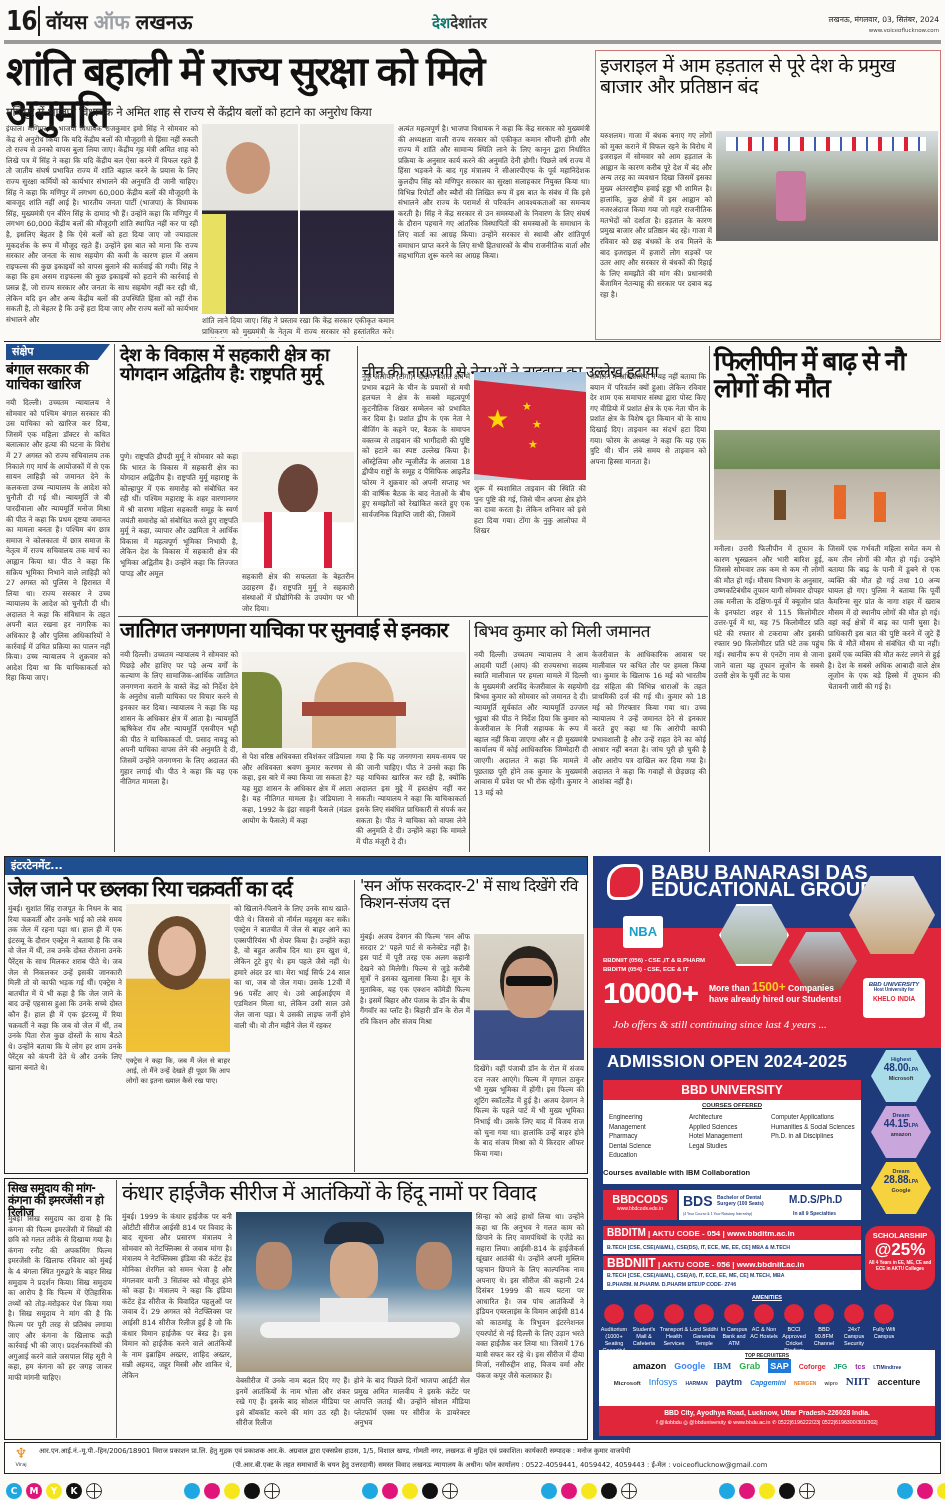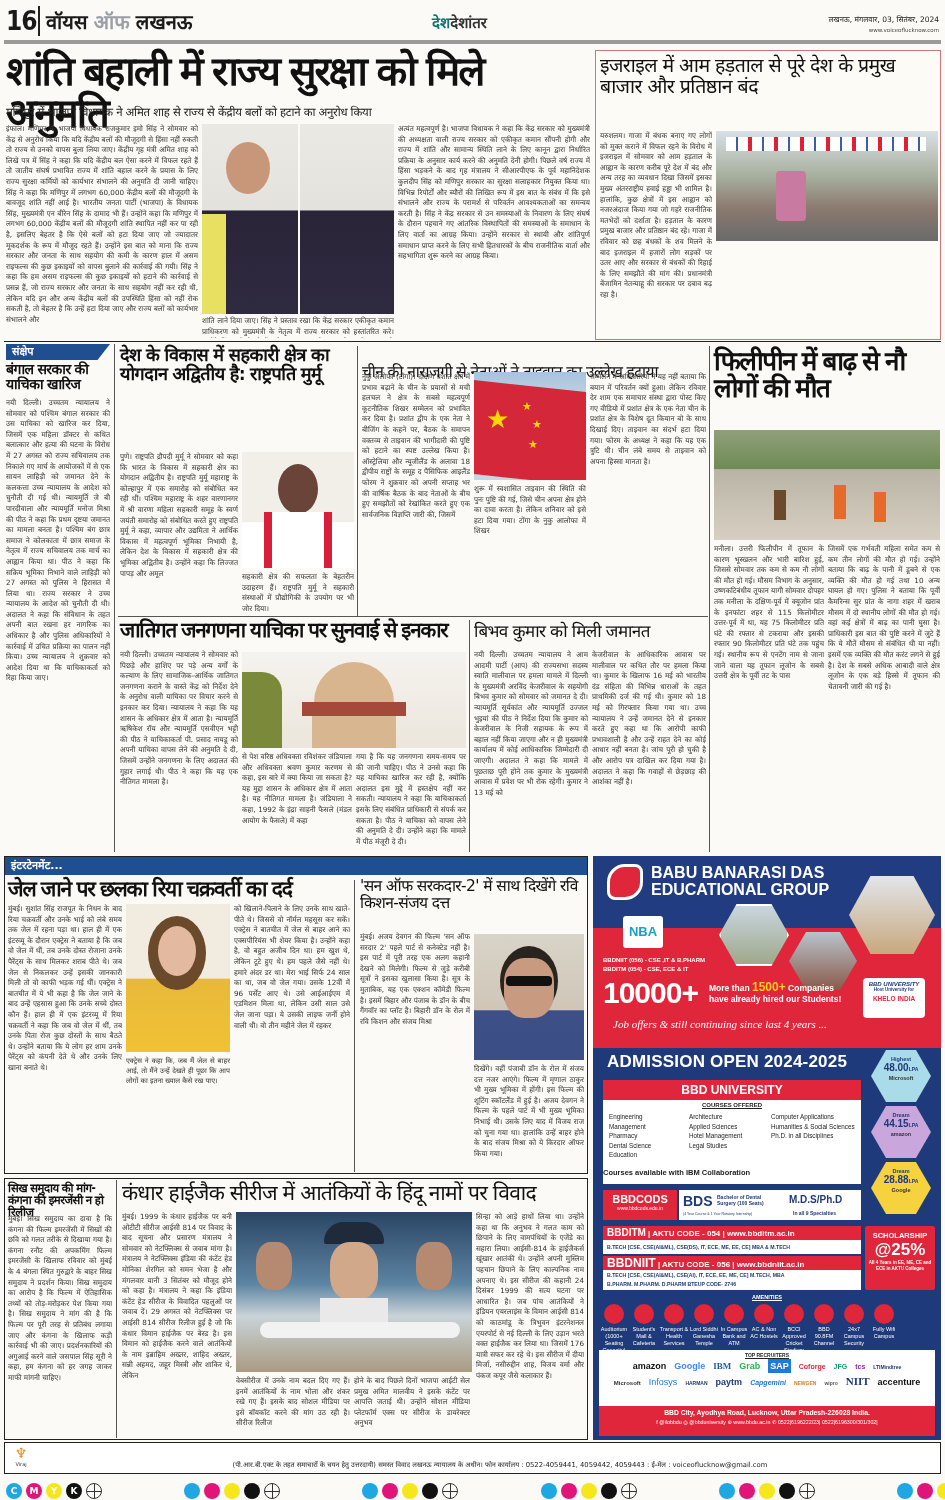--- a/index.html
+++ b/index.html
@@ -159,21 +159,21 @@
 </div>
 <div class="abs txt" style="left:236px;top:1376px;width:114px;height:60px;">वेबसीरीज में उनके नाम बदल दिए गए हैं। इनमें आतंकियों के नाम भोला और शंकर रखे गए हैं। इसके बाद सोशल मीडिया पर इसे बॉयकॉट करने की मांग उठ रही है। सीरीज रिलीज</div>
 <div class="abs txt" style="left:354px;top:1376px;width:116px;height:60px;">होने के बाद पिछले दिनों भाजपा आईटी सेल प्रमुख अमित मालवीय ने इसके कंटेंट पर आपत्ति जताई थी। उन्होंने सोशल मीडिया प्लेटफॉर्म एक्स पर सीरीज के डायरेक्टर अनुभव</div>
 <div class="abs txt" style="left:476px;top:1212px;width:108px;height:224px;">सिन्हा को आड़े हाथों लिया था। उन्होंने कहा था कि अनुभव ने गलत काम को छिपाने के लिए वामपंथियों के एजेंडे का सहारा लिया। आईसी-814 के हाईजैकर्स खूंखार आतंकी थे। उन्होंने अपनी मुस्लिम पहचान छिपाने के लिए काल्पनिक नाम अपनाए थे। इस सीरीज की कहानी 24 दिसंबर 1999 की सत्य घटना पर आधारित है। जब पांच आतंकियों ने इंडियन एयरलाइंस के विमान आईसी 814 को काठमांडू के त्रिभुवन इंटरनेशनल एयरपोर्ट से नई दिल्ली के लिए उड़ान भरते वक्त हाईजैक कर लिया था। जिसमें 176 यात्री सफर कर रहे थे। इस सीरीज में दीया मिर्जा, नसीरुद्दीन शाह, विजय वर्मा और पंकज कपूर जैसे कलाकार हैं।</div>
 
 <div class="abs" style="left:593px;top:856px;width:348px;height:584px;background:#1f3a7a;overflow:hidden;">
 
   <div class="abs" style="left:0;top:0;width:348px;height:72px;background:#213c80"></div>
   <div class="abs" style="left:0;top:72px;width:348px;height:120px;background:#e0263a"></div>
   <div class="abs" style="left:14px;top:8px;width:36px;height:36px;border-radius:50% 8px 50% 8px;background:#e0263a;border:3px solid #fff;"></div>
-  <div class="abs" style="left:58px;top:8px;color:#fff;font-family:'Liberation Sans',sans-serif;font-weight:bold;font-size:16px;line-height:17px;">
+  <div class="abs" style="left:58px;top:8px;color:#fff;font-family:'Liberation Sans',sans-serif;font-weight:bold;font-size:20px;line-height:17px;">
     <div>BABU BANARASI DAS</div>
     <div>EDUCATIONAL GROUP</div>
   </div>
   <div class="abs" style="left:126px;top:48px;width:70px;height:62px;background:linear-gradient(180deg,#c9d6e0,#9ea88a);clip-path:polygon(25% 0,75% 0,100% 50%,75% 100%,25% 100%,0 50%);border:2px solid #fff"></div>
   <div class="abs" style="left:196px;top:76px;width:68px;height:58px;background:linear-gradient(180deg,#b9c3cc,#8a5a4a);clip-path:polygon(25% 0,75% 0,100% 50%,75% 100%,25% 100%,0 50%)"></div>
   <div class="abs" style="left:256px;top:20px;width:86px;height:78px;background:linear-gradient(180deg,#e2e5ea,#c8a87e);clip-path:polygon(25% 0,75% 0,100% 50%,75% 100%,25% 100%,0 50%)"></div>
   <div class="abs" style="left:30px;top:60px;width:40px;height:32px;background:#fff;border-radius:3px;color:#1aa0c8;font-weight:bold;font-size:13px;text-align:center;line-height:32px;font-family:'Liberation Sans',sans-serif;">
     <span>NBA</span>
   </div>
   <div class="abs" style="left:10px;top:100px;color:#fff;font-family:'Liberation Sans',sans-serif;font-weight:bold;font-size:6px;line-height:9px;">
@@ -248,21 +248,21 @@
     <span style="font-size:10px">BBDITM</span> | <span>AKTU CODE - 054</span> | <span>www.bbditm.ac.in</span>
   </div>
   <div class="abs" style="left:10px;top:384px;width:258px;height:14px;background:#fff;color:#1f3a7a;font-family:'Liberation Sans',sans-serif;font-weight:bold;font-size:5.2px;line-height:14px;padding-left:4px;">B.TECH [CSE, CSE(AI&amp;ML), CSE(DS), IT, ECE, ME, EE, CE] MBA &amp; M.TECH</div>
   <div class="abs" style="left:10px;top:400px;width:258px;height:14px;background:#e0263a;color:#fff;font-family:'Liberation Sans',sans-serif;font-weight:bold;font-size:8px;line-height:14px;padding-left:4px;">
     <span style="font-size:12px">BBDNIIT</span> | <span>AKTU CODE - 056</span> | <span>www.bbdniit.ac.in</span>
   </div>
   <div class="abs" style="left:10px;top:414px;width:258px;height:20px;background:#fff;color:#1f3a7a;font-family:'Liberation Sans',sans-serif;font-weight:bold;font-size:5.2px;line-height:9px;padding:1px 4px;">
     <div>B.TECH [CSE, CSE(AI&amp;ML), CSE(AI), IT, ECE, EE, ME, CE] M.TECH, MBA</div>
     <div>B.PHARM. M.PHARM. D.PHARM BTEUP CODE- 2746</div>
   </div>
-  <div class="abs" style="left:272px;top:370px;width:70px;height:64px;background:#e0263a;border-radius:2px;color:#fff;text-align:center;font-family:'Liberation Sans',sans-serif;font-weight:bold;">
+  <div class="abs" style="left:272px;top:370px;width:70px;height:64px;background:#e0263a;border-radius:14px;color:#fff;text-align:center;font-family:'Liberation Sans',sans-serif;font-weight:bold;">
     <div style="font-size:7.5px;margin-top:5px">SCHOLARSHIP</div>
     <div style="font-size:17px;line-height:20px">@25%</div>
     <div style="font-size:4.5px;line-height:6px;padding:0 3px">All 4 Years in EE, ME, CE and ECE in AKTU Colleges</div>
   </div>
 
   <div class="abs" style="left:0;top:438px;width:348px;text-align:center;color:#fff;font-family:'Liberation Sans',sans-serif;font-weight:bold;font-size:5.5px;text-decoration:underline;">AMENITIES</div>
   <div class="abs" style="left:6px;top:448px;width:340px;font-family:'Liberation Sans',sans-serif;">
     <div class="amen"><i></i><span>Auditorium (1000+ Seating Capacity)</span></div><div class="amen"><i></i><span>Student's Mall &amp; Cafeteria</span></div><div class="amen"><i></i><span>Transport &amp; Health Services</span></div><div class="amen"><i></i><span>Lord Siddhi Ganesha Temple</span></div><div class="amen"><i></i><span>In Campus Bank and ATM</span></div><div class="amen"><i></i><span>AC &amp; Non AC Hostels</span></div><div class="amen"><i></i><span>BCCI Approved Cricket Stadium</span></div><div class="amen"><i></i><span>BBD 90.8FM Channel</span></div><div class="amen"><i></i><span>24x7 Campus Security</span></div><div class="amen"><i></i><span>Fully Wifi Campus</span></div>
   </div>
 
@@ -284,20 +284,21 @@
       <span>✆</span> <span>0522|6196222/23| 0522|6196300/301/302|</span>
     </div>
   </div>
 </div>
 
 <div class="abs" style="left:4px;top:1442px;width:937px;height:32px;border:1px solid #222;background:#fff;">
   <div class="abs" style="left:4px;top:2px;width:24px;height:26px;text-align:center;font-size:5px;color:#333;">
     <div style="font-size:14px;color:#e08a1a;line-height:16px">♆</div>
     <span>Viraj</span>
   </div>
+  <div class="abs" style="left:34px;top:3px;width:898px;font-size:6.8px;color:#222;white-space:nowrap;overflow:hidden;">आर.एन.आई.नं.-यू.पी.-हिन/2006/18901 विराज प्रकाशन प्रा.लि. हेतु मुद्रक एवं प्रकाशक आर.के. अग्रवाल द्वारा एक्सप्रेस हाउस, 1/5, विशाल खण्ड, गोमती नगर, लखनऊ से मुद्रित एवं प्रकाशित। कार्यकारी सम्पादक : मनोज कुमार वाजपेयी</div>
   <div class="abs" style="left:60px;top:17px;width:870px;font-size:6.8px;color:#222;text-align:center;white-space:nowrap;overflow:hidden;">(पी.आर.बी.एक्ट के तहत समाचारों के चयन हेतु उत्तरदायी) समस्त विवाद लखनऊ न्यायालय के अधीन। फोन कार्यालय : 0522-4059441, 4059442, 4059443 : ई-मेल : voiceoflucknow@gmail.com</div>
 </div>
 
 <div class="abs" style="left:6px;top:1480px;width:935px;height:18px;white-space:nowrap;">
   <span class="dot" style="background:#1ea7e1">C</span><span class="dot" style="background:#e0157a">M</span><span class="dot" style="background:#f6e71d;color:#fff">Y</span><span class="dot" style="background:#111">K</span><span class="reg"></span>
   <span style="display:inline-block;width:72px"></span>
   <span class="dot" style="background:#1ea7e1"></span><span class="dot" style="background:#e0157a"></span><span class="dot" style="background:#f6e71d"></span><span class="dot" style="background:#111"></span><span class="reg"></span>
   <span style="display:inline-block;width:72px"></span>
   <span class="dot" style="background:#1ea7e1"></span><span class="dot" style="background:#e0157a"></span><span class="dot" style="background:#f6e71d"></span><span class="dot" style="background:#111"></span><span class="reg"></span>
   <span style="display:inline-block;width:72px"></span>

